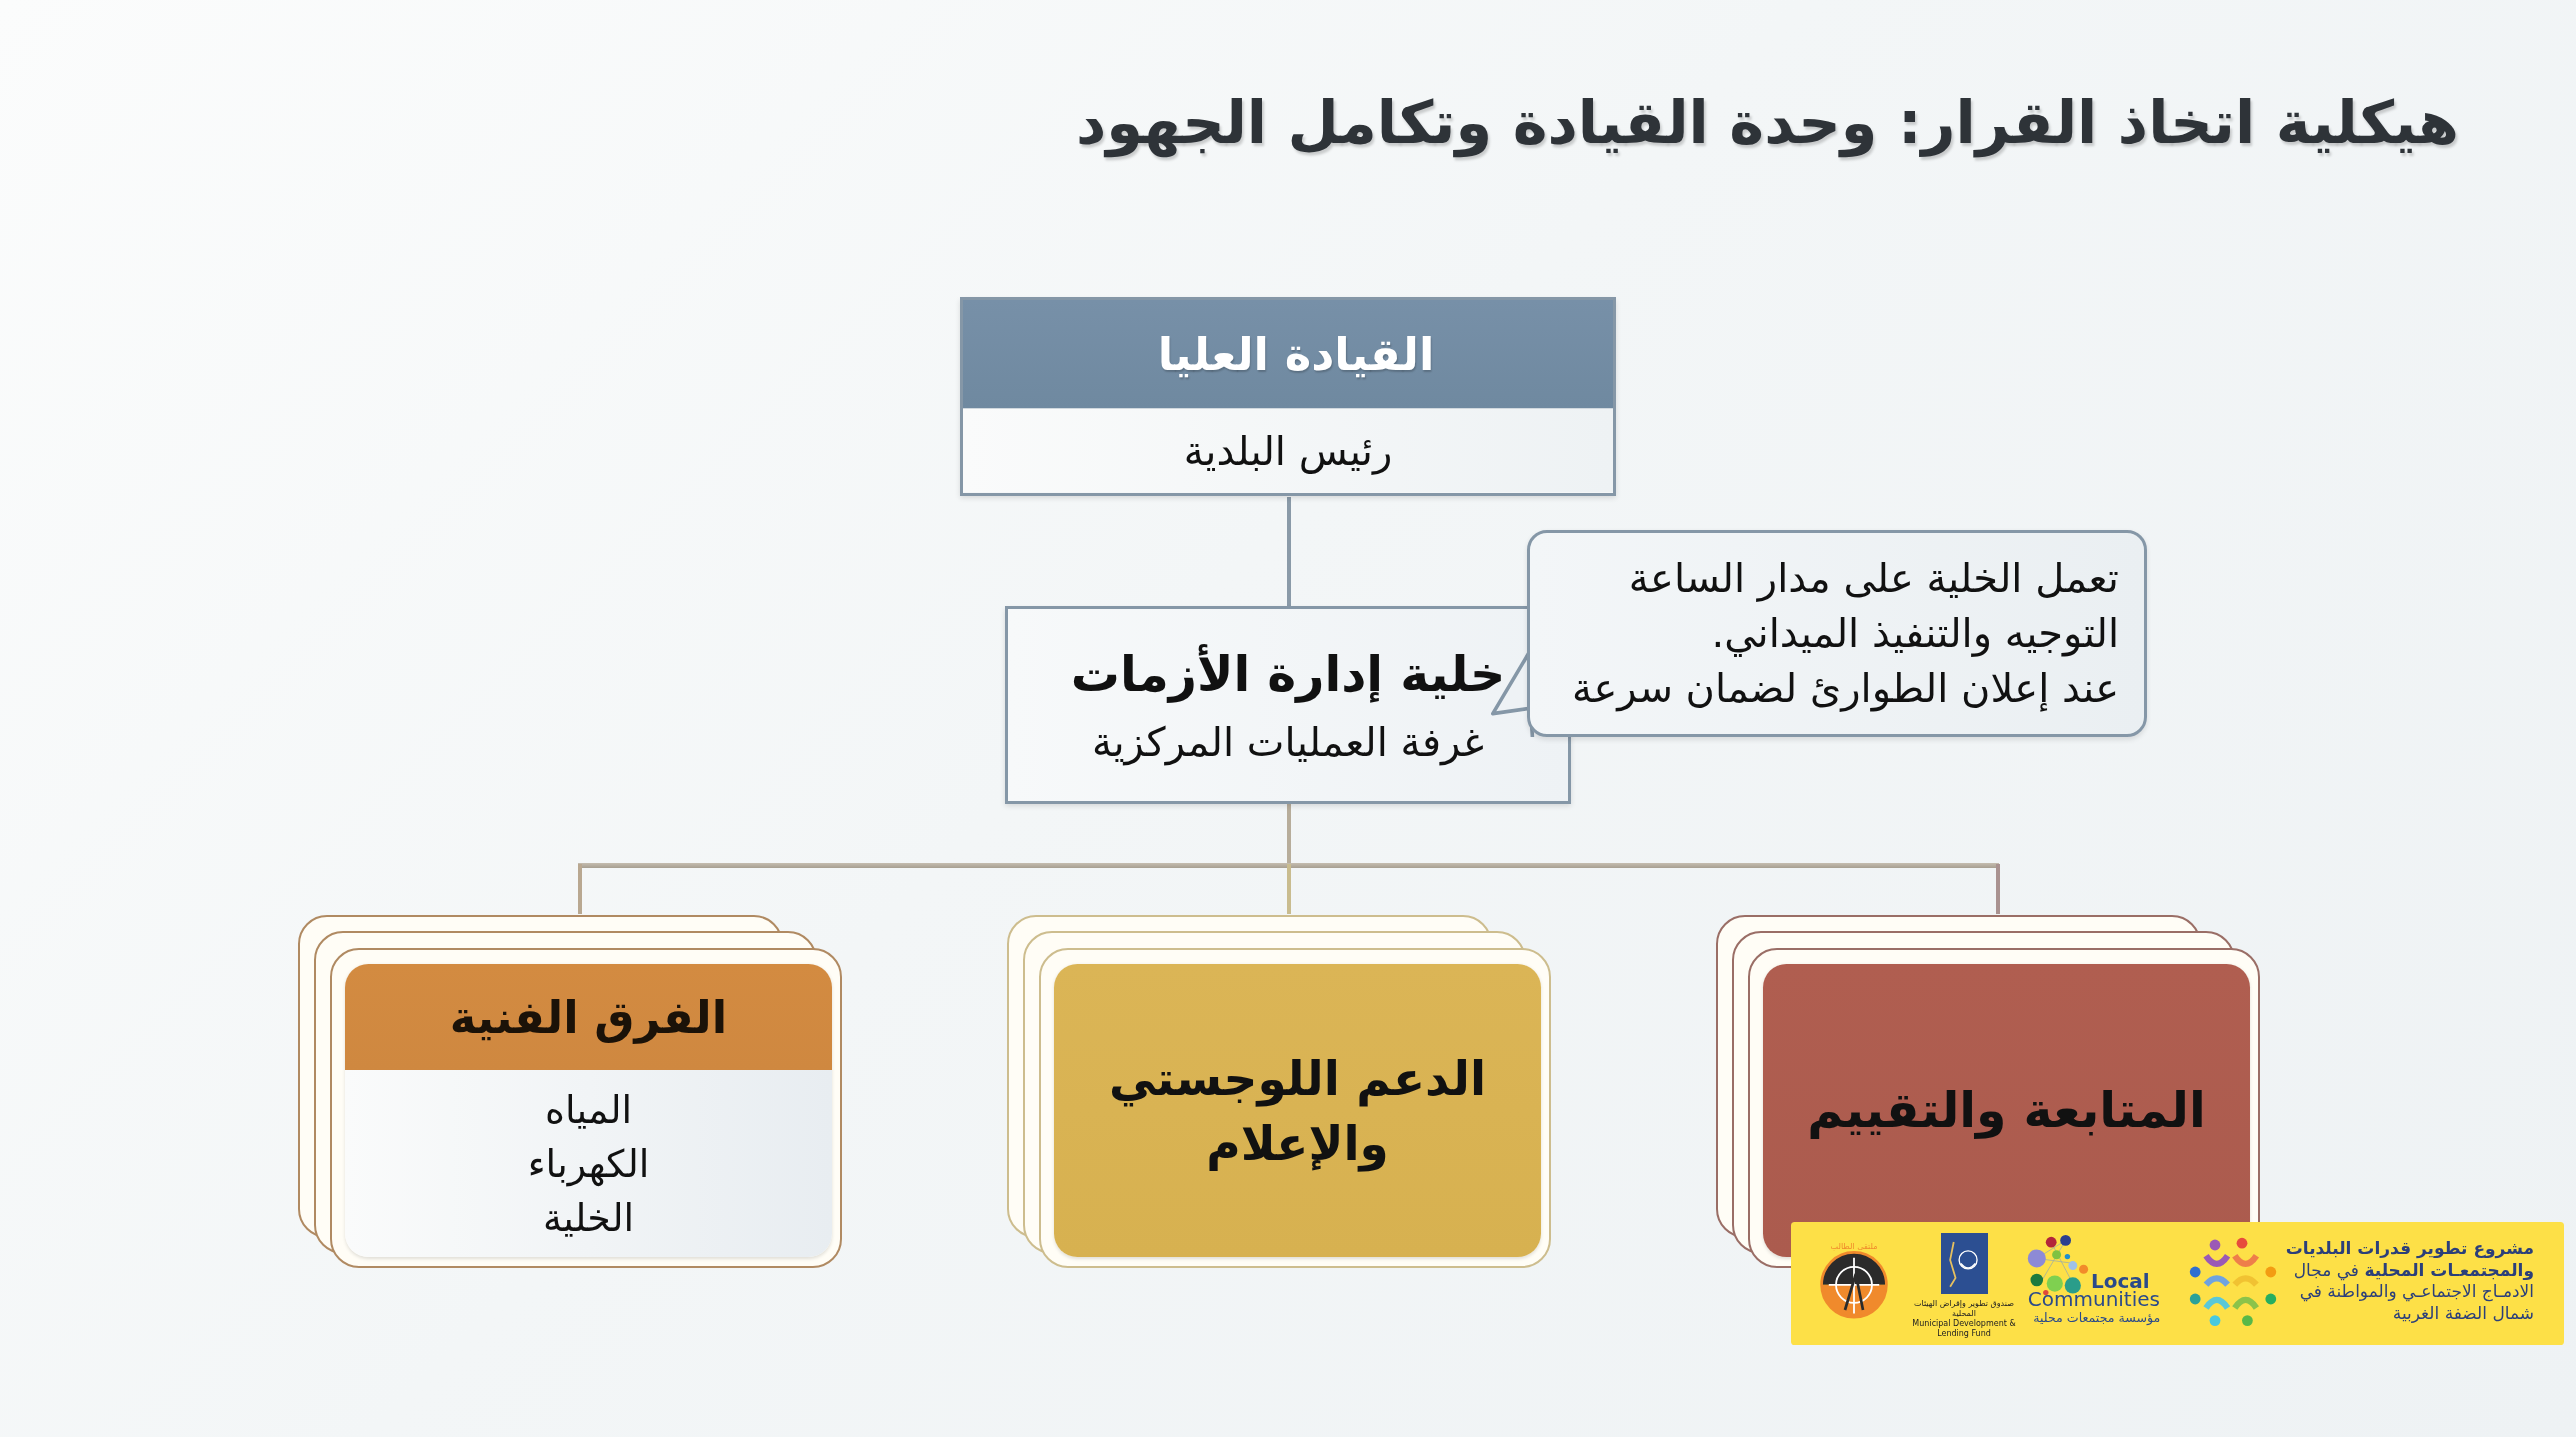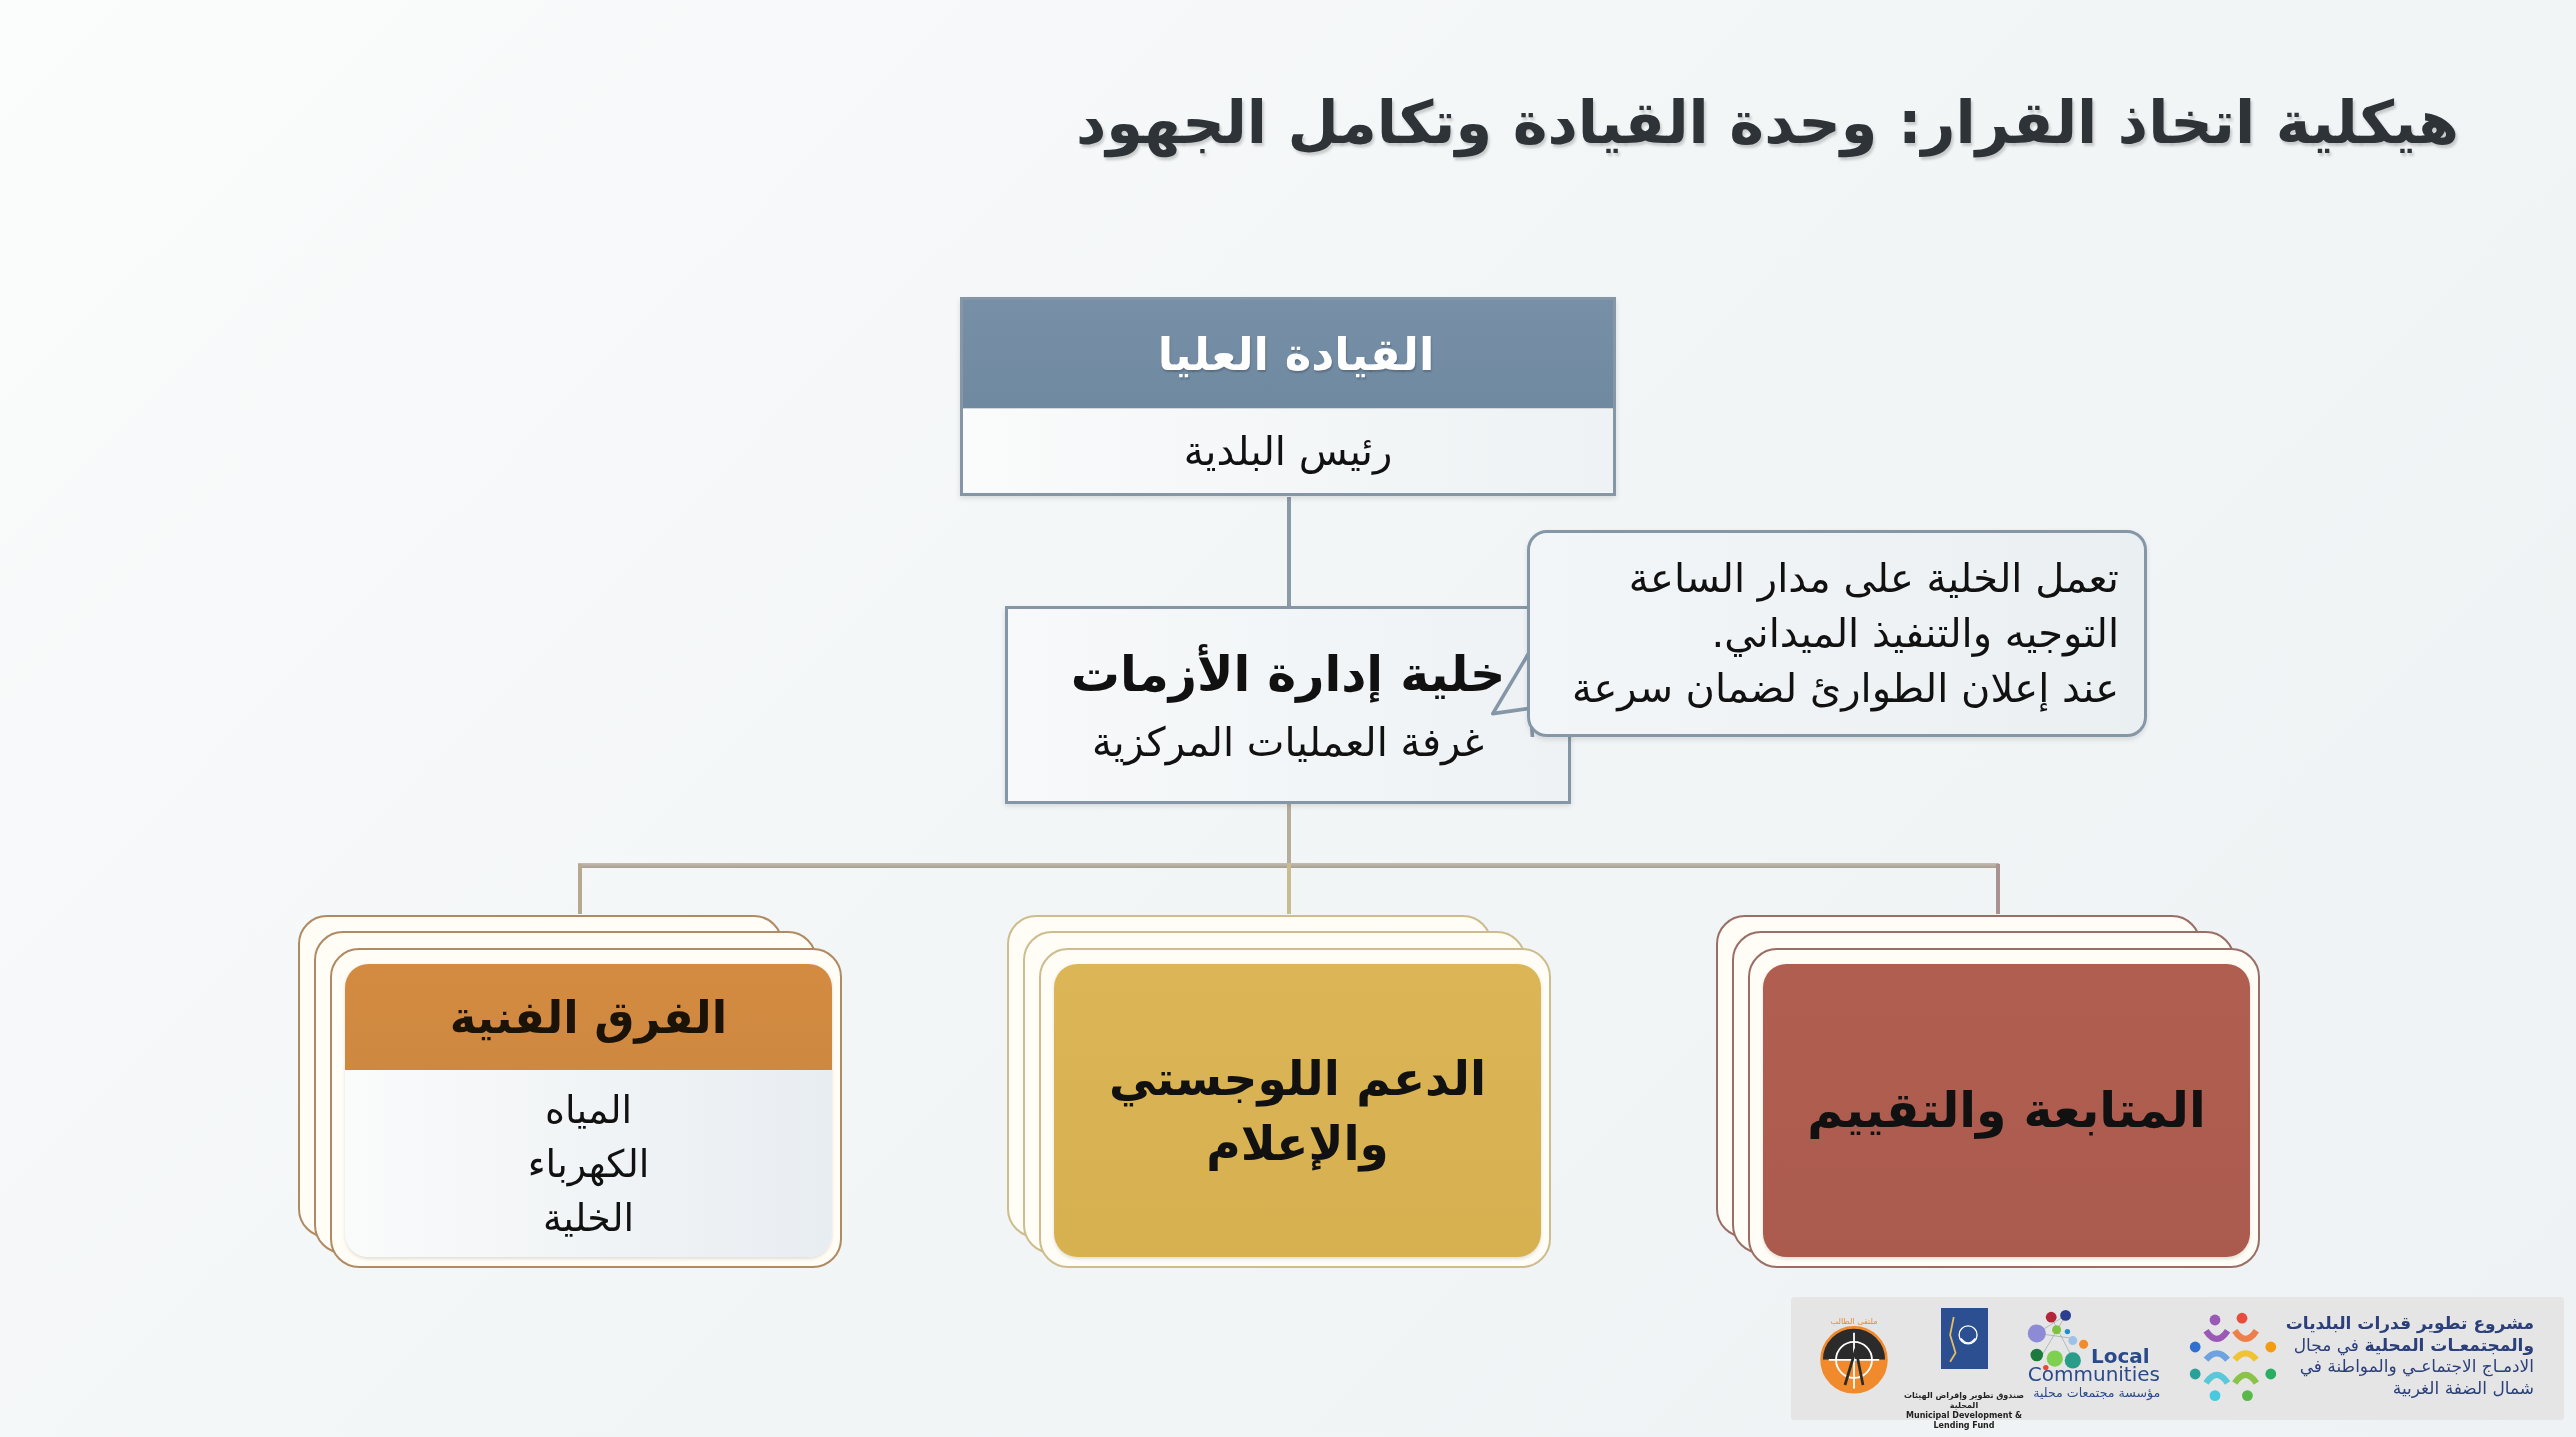--- a/index.html
+++ b/index.html
@@ -122,36 +122,36 @@
       font-size: 47px; line-height: 65px; font-weight: bold; color: #111;
     }
     .card.red {
       background: linear-gradient(#b05e50, #ab5b4e);
       display: flex; align-items: center; justify-content: center;
       font-size: 49px; font-weight: bold; color: #111;
     }
 
     
     .footer {
-      position: absolute; left: 1791px; top: 1297px;
+      position: absolute; left: 1791px; top: 1222px;
       width: 773px; height: 123px;
-      background: #e5e5e5;
+      background: #fde047;
       border-radius: 3.6px;
       display: flex; align-items: center;
       direction: ltr;
     }
     .logo { position: absolute; }
     .logo-sfi { left: 27px; top: 16px; width: 72px; height: 90px; }
     .logo-mdlf { left: 110px; top: 10.8px; width: 126px; height: 99px; }
     .logo-mdlf .sq {
       position: absolute; left: 40px; top: 0; width: 47px; height: 61px; background: #2c4f92;
     }
     .logo-mdlf .txt {
       position: absolute; left: 0; top: 66px; width: 126px;
-      font-size: 8px; font-weight: bold; color: #222; text-align: center; line-height: 10px; margin-top: 17px;
+      font-size: 8px; font-weight: normal; color: #222; text-align: center; line-height: 10px;
     }
     .logo-lc { left: 235px; top: 12.6px; width: 135px; height: 99px; }
     .logo-lc .w1 { position: absolute; left: 65px; top: 34px; font-size: 20px; font-weight: bold; color: #2b4a8a; }
     .logo-lc .w2 { position: absolute; left: 1.8px; top: 52px; font-size: 20px; color: #2b4a8a; }
     .logo-lc .w3 { position: absolute; left: 7.2px; top: 75px; font-size: 12.6px; color: #2b4a8a; direction: rtl; }
     .logo-proj { left: 395px; top: 9px; width: 368px; height: 106px; }
     .logo-proj .mark { position: absolute; left: 1.8px; top: 5.4px; width: 90px; height: 90px; }
     .logo-proj .ptxt {
       position: absolute; right: 20px; top: 7.2px; width: 270px;
       direction: rtl; text-align: right;

